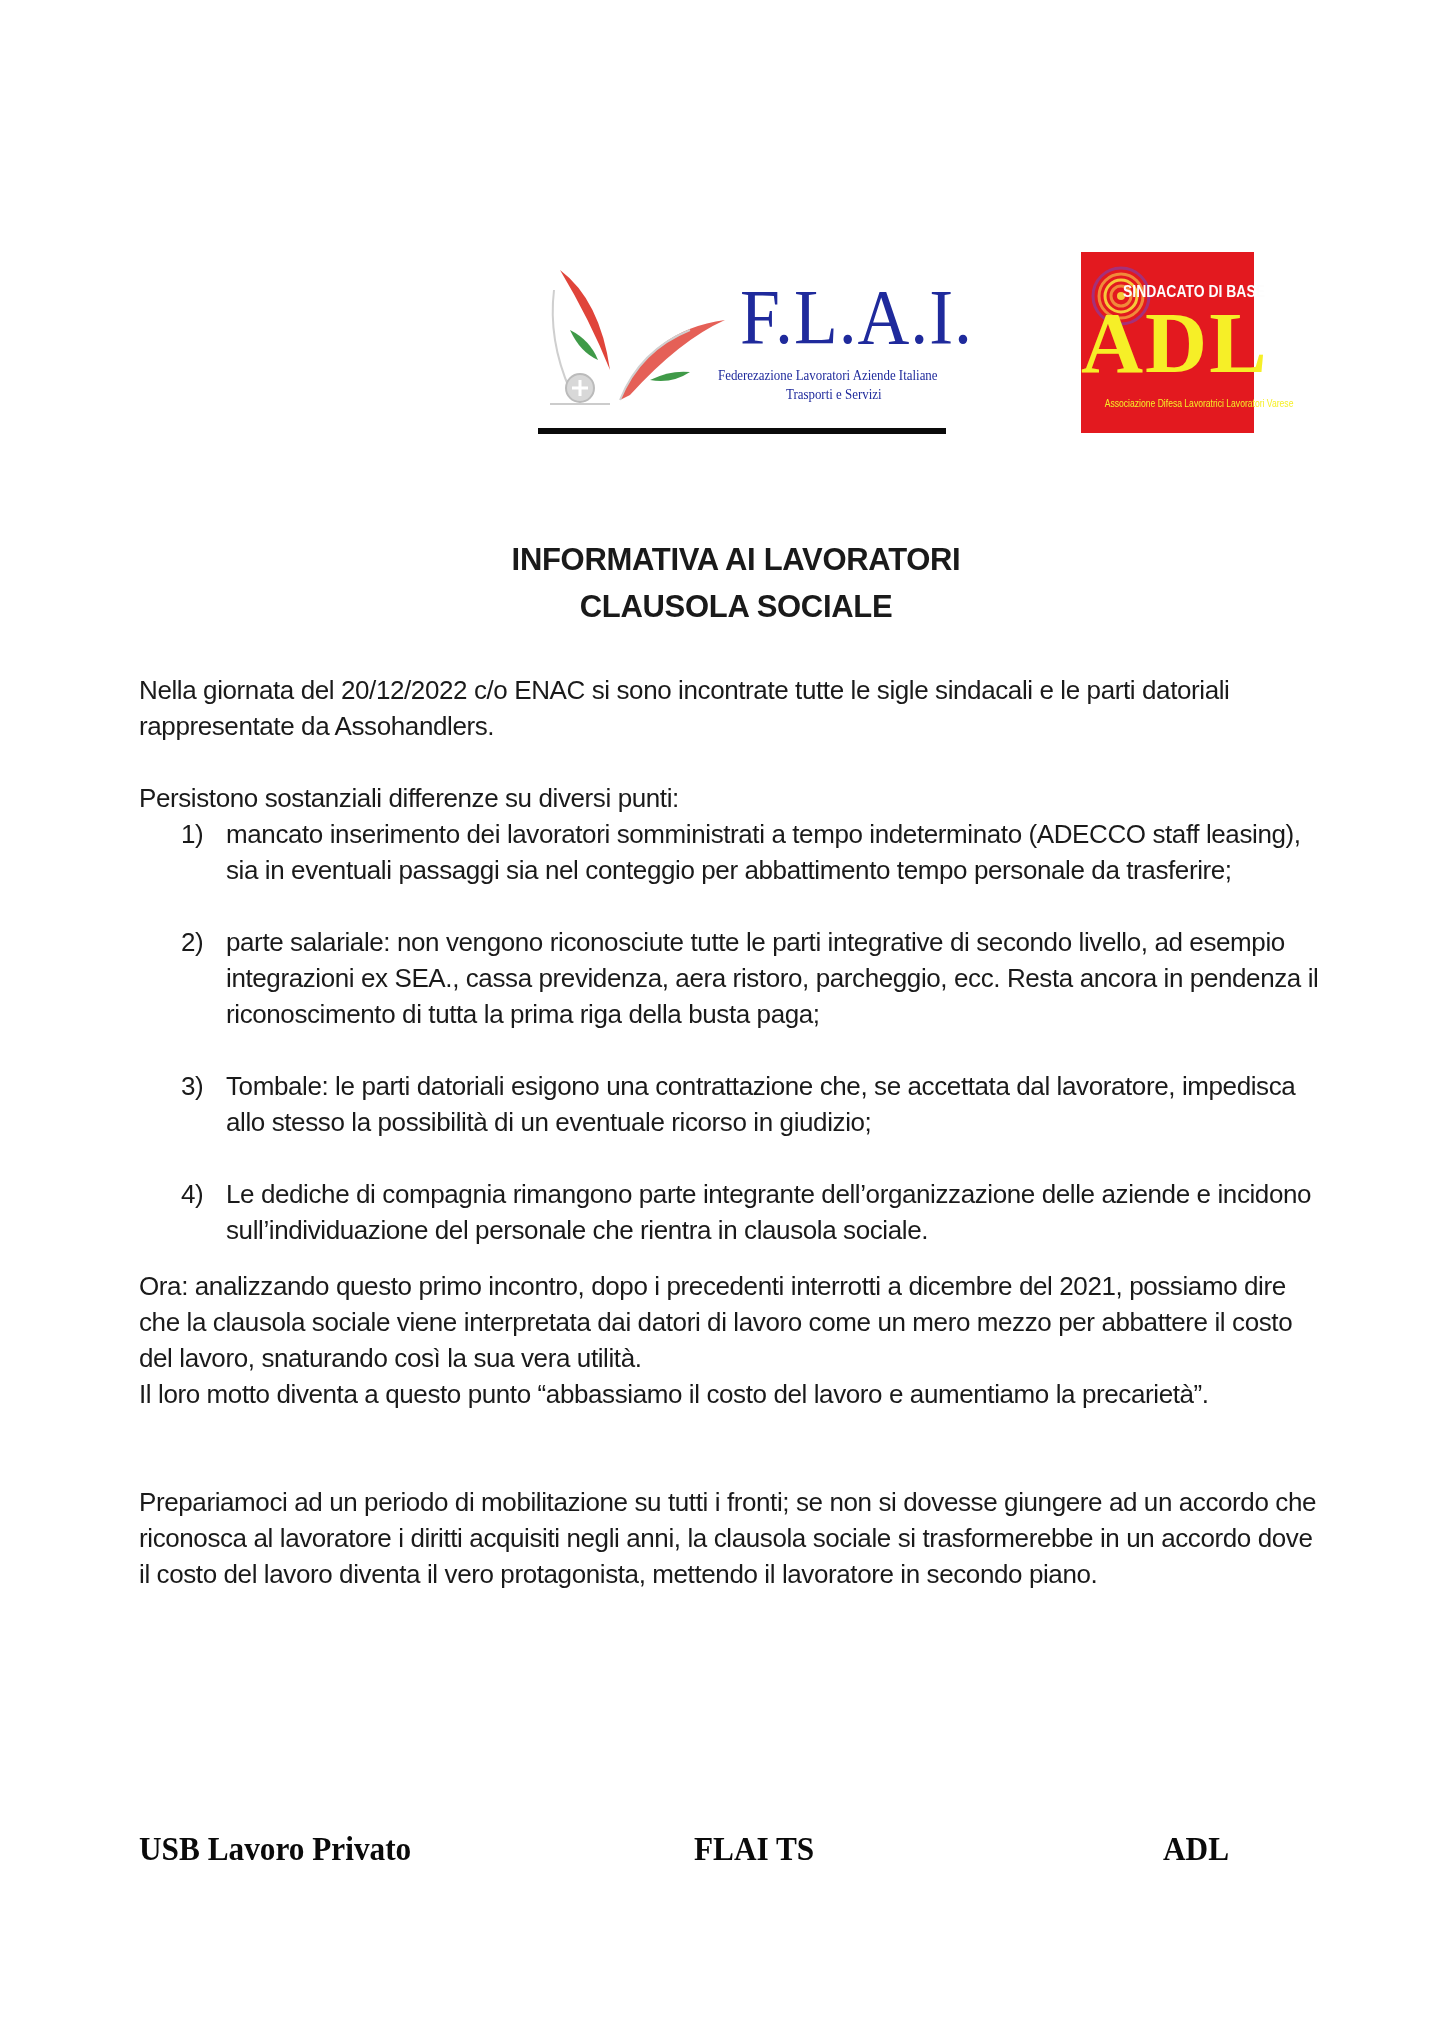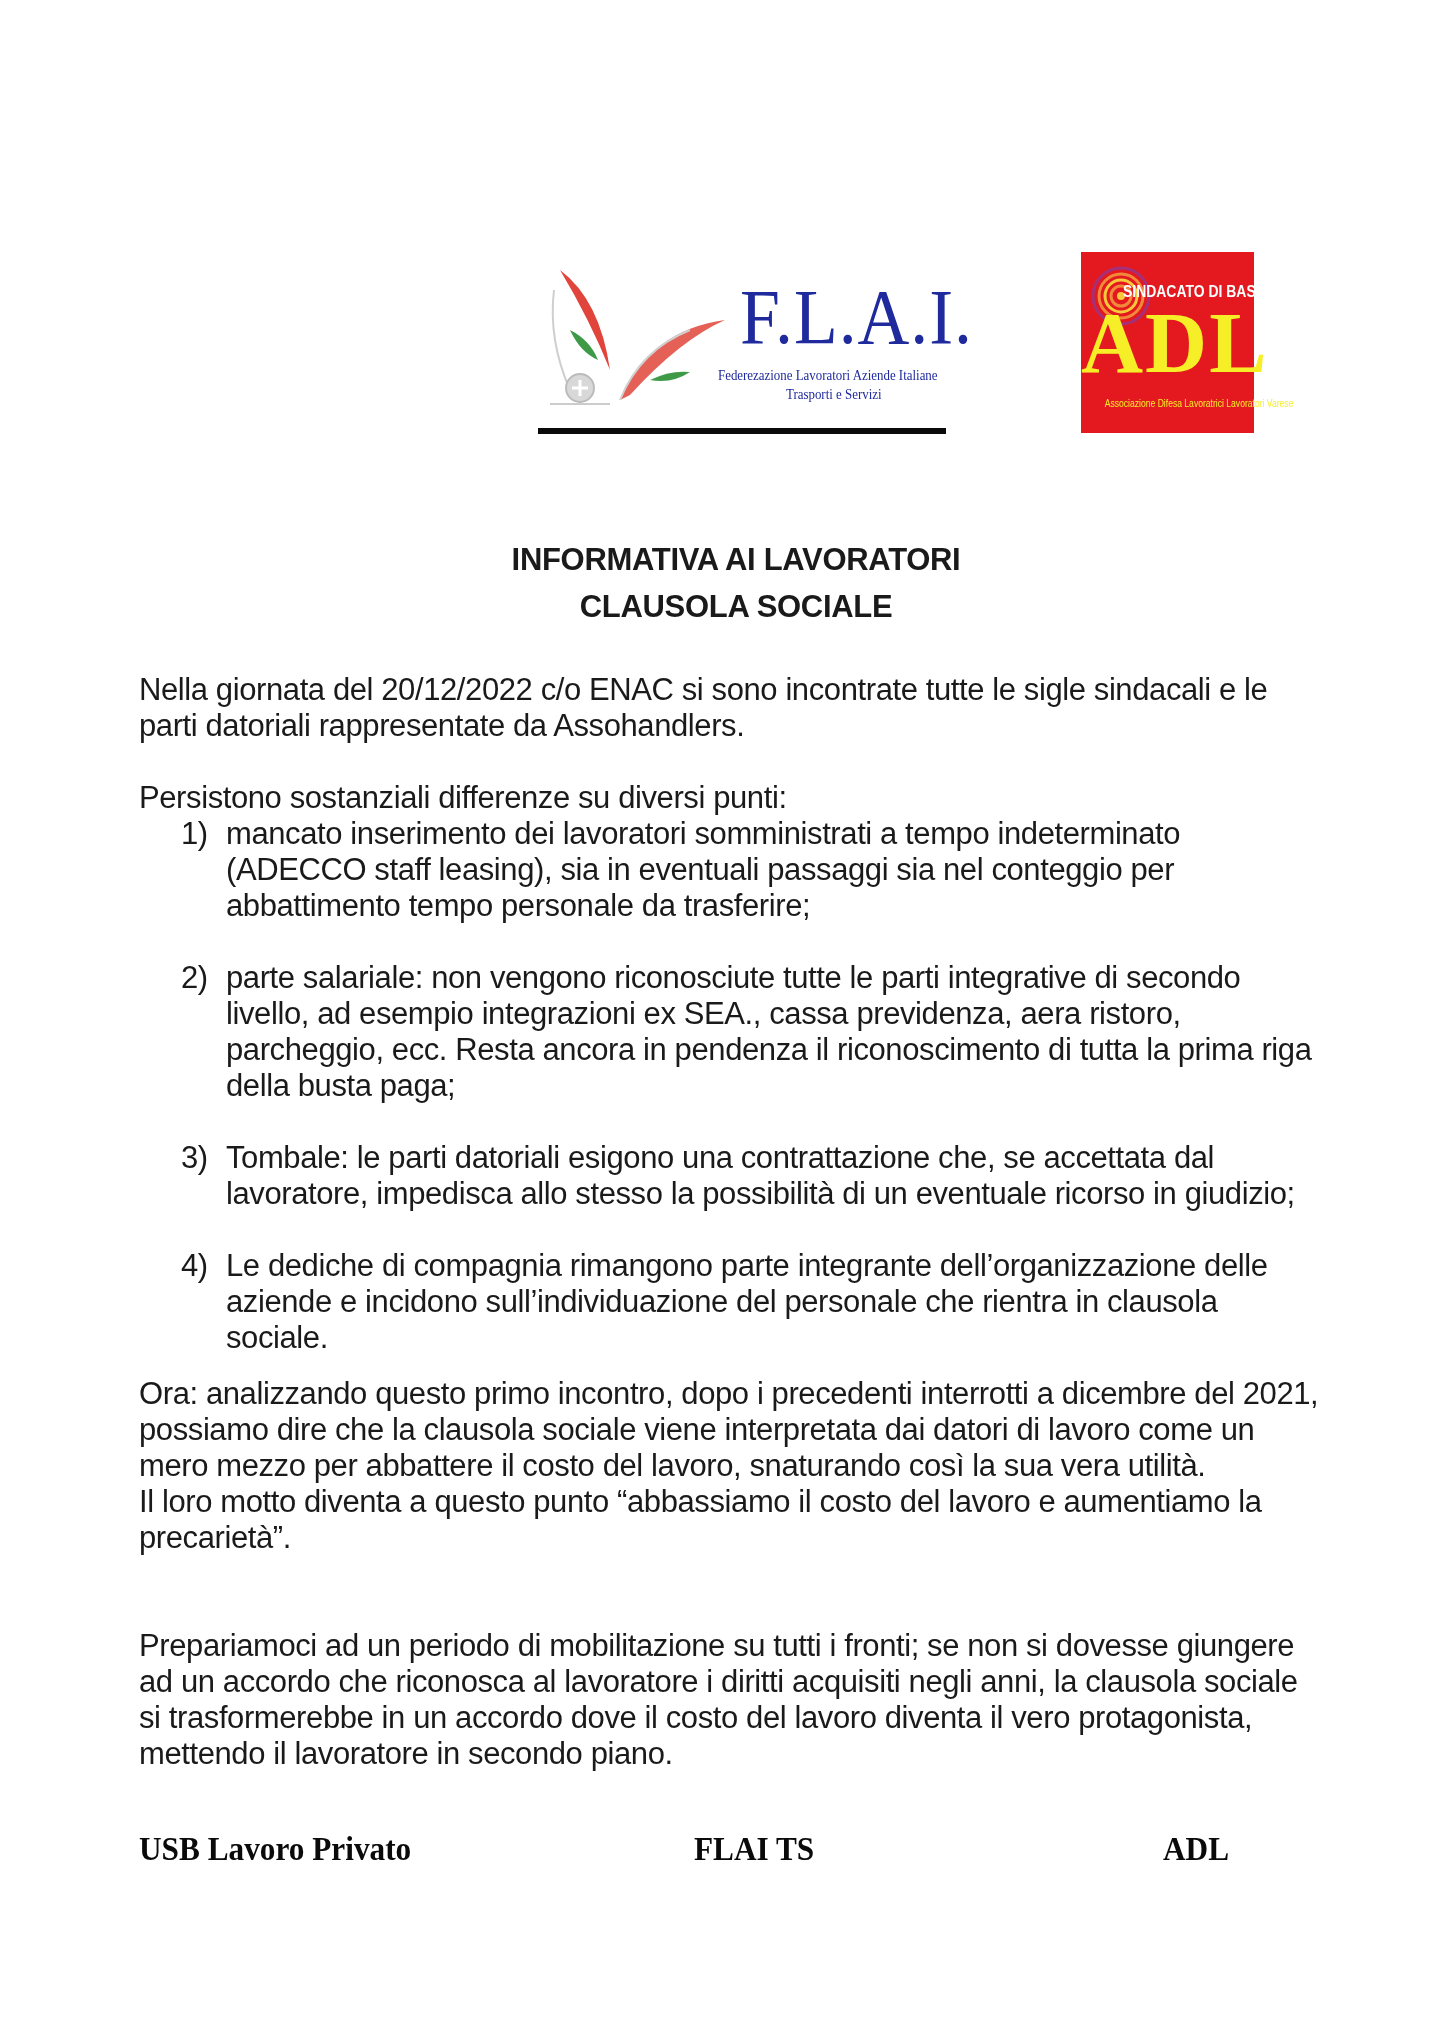--- a/index.html
+++ b/index.html
@@ -28,21 +28,21 @@
     .adl-top { position: absolute; left: 42px; top: 30px; font-family: "Liberation Sans", sans-serif; font-weight: bold; font-size: 17px; color: #fdfdfd; white-space: nowrap; transform: scaleX(0.82); transform-origin: left; }
     .adl-letters { position: absolute; left: 0; right: 0; top: 48px; text-align: center; font-family: "Liberation Serif", serif; font-weight: bold; font-size: 86px; color: #f6ef27; line-height: 1; letter-spacing: 2px; }
     .adl-sub { position: absolute; left: 6px; right: 6px; top: 145px; text-align: center; font-family: "Liberation Sans", sans-serif; font-size: 11px; color: #f6ef27; white-space: nowrap; transform: scaleX(0.78); }
 
     
     .doc-title { position: absolute; left: 0; width: 1440px; top: 536px; text-align: center;
       font-family: "Liberation Sans", sans-serif; font-weight: bold; font-size: 31px; line-height: 47px; color: #1a1a1a; letter-spacing: -0.3px; margin-left: 16px; }
 
     
     .body { position: absolute; left: 139px; top: 672px; width: 1180px;
-      font-family: "Liberation Sans", sans-serif; font-size: 31px; line-height: 36px; color: #1a1a1a; letter-spacing: -0.4px; }
+      font-family: "Liberation Sans", sans-serif; font-size: 26px; line-height: 36px; color: #1a1a1a; letter-spacing: -0.4px; }
     .body p { margin: 0; }
     .gap-sm { height: 36px; }
     .list { margin: 0; padding: 0; list-style: none; }
     .list li { position: relative; padding-left: 87px; }
     .list li .num { position: absolute; left: 42px; top: 0; }
     .list li + li { margin-top: 36px; }
 
     
     .sig { position: absolute; top: 1829px; font-family: "Liberation Serif", serif; font-weight: bold; font-size: 34px; color: #0a0a0a; line-height: 1.2; transform: scaleX(0.92); transform-origin: left; white-space: nowrap; }
     .sig-usb { left: 139px; }

